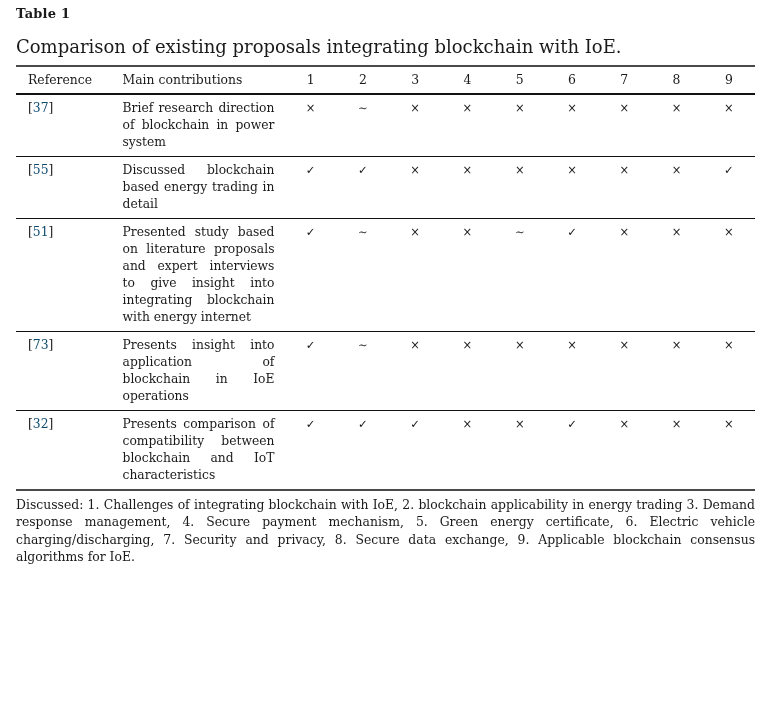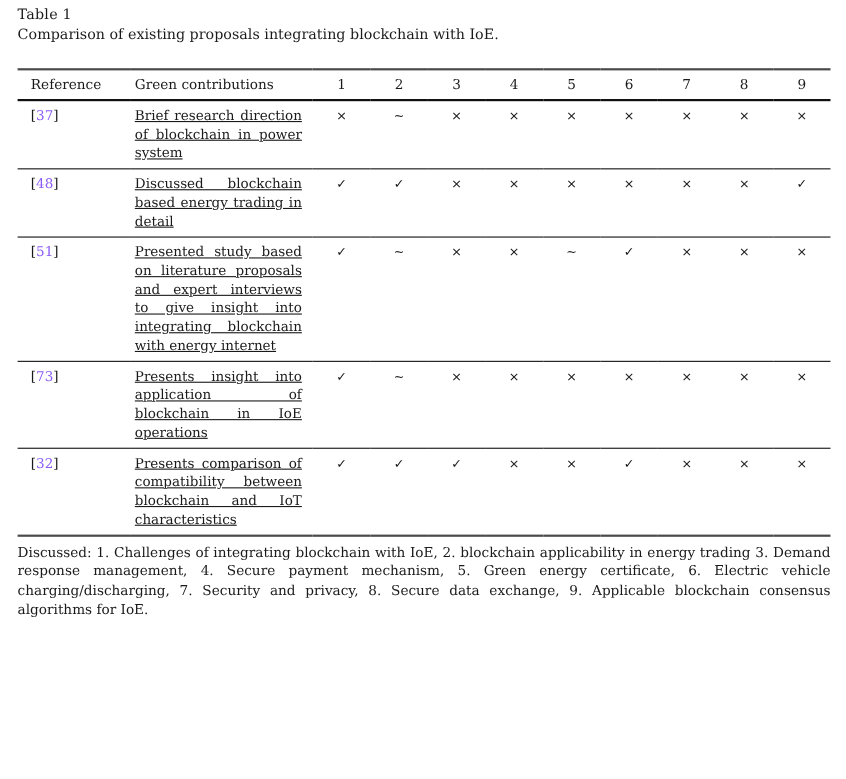--- a/index.html
+++ b/index.html
@@ -7,27 +7,27 @@
     width: 769px; height: 708px;
     background: #ffffff;
     color: #1a1a1a;
     font-family: "DejaVu Serif", "Liberation Serif", serif;
     overflow: hidden;
   }
   .page { padding: 6px 14px 0 16px; }
 
   .tbl-title {
     font-size: 13px;
-    font-weight: normal;
-    margin-bottom: 3px;
+    font-weight: bold;
+    margin-bottom: 15px;
     letter-spacing: 0.2px;
   }
   .tbl-caption {
-    font-size: 13px;
-    margin-bottom: 23px;
+    font-size: 18px;
+    margin-bottom: 8px;
   }
 
   table.cmp {
     width: 739px;
     border-collapse: collapse;
     table-layout: fixed;
     border-top: 2px solid #4a4a4a;
     border-bottom: 2px solid #4a4a4a;
   }
   col.c-ref    { width: 102px; }
@@ -50,28 +50,27 @@
     font-size: 12.3px;
     line-height: 17px;
     padding: 5px 0 5px 0;
     border-bottom: 1px solid #111;
   }
   tr.trow:last-child td { border-bottom: none; }
 
   td.ref { padding-left: 12px; }
   .cite { cursor: pointer; }
   .cite .bracket { color: #1a1a1a; }
-  .cite .refnum  { color: #8b5cf6; }
+  .cite .refnum  { color: #0c4a6e; }
 
   td.contrib {
     padding-left: 4px;
     padding-right: 10px;
     text-align: justify;
     text-justify: inter-word;
-    text-decoration: underline;
   }
   td.mark {
     text-align: center;
     font-family: "DejaVu Sans", "Liberation Sans", sans-serif;
     font-size: 11.5px;
   }
 
   .footnotes {
     width: 739px;
     padding-top: 5px;
@@ -101,21 +100,21 @@
         <col class="c-mark">
         <col class="c-mark">
       <col class="c-mark">
         <col class="c-mark">
         <col class="c-mark">
         <col class="c-mark">
     </colgroup>
     <thead>
       <tr>
         <th class="h-ref">Reference</th>
-        <th class="h-contrib">Green contributions</th>
+        <th class="h-contrib">Main contributions</th>
         <th class="h-topic">1</th>
         <th class="h-topic">2</th>
         <th class="h-topic">3</th>
         <th class="h-topic">4</th>
         <th class="h-topic">5</th>
         <th class="h-topic">6</th>
         <th class="h-topic">7</th>
         <th class="h-topic">8</th>
         <th class="h-topic">9</th>
       </tr>
@@ -130,21 +129,21 @@
         <td class="mark">×</td>
         <td class="mark">×</td>
         <td class="mark">×</td>
         <td class="mark">×</td>
         <td class="mark">×</td>
         <td class="mark">×</td>
         <td class="mark">×</td>
       </tr>
 
       <tr class="trow">
-        <td class="ref"><span class="cite"><span class="bracket">[</span><span class="refnum">48</span><span class="bracket">]</span></span></td>
+        <td class="ref"><span class="cite"><span class="bracket">[</span><span class="refnum">55</span><span class="bracket">]</span></span></td>
         <td class="contrib">Discussed blockchain based energy trading in detail</td>
         <td class="mark">✓</td>
         <td class="mark">✓</td>
         <td class="mark">×</td>
         <td class="mark">×</td>
         <td class="mark">×</td>
         <td class="mark">×</td>
         <td class="mark">×</td>
         <td class="mark">×</td>
         <td class="mark">✓</td>

